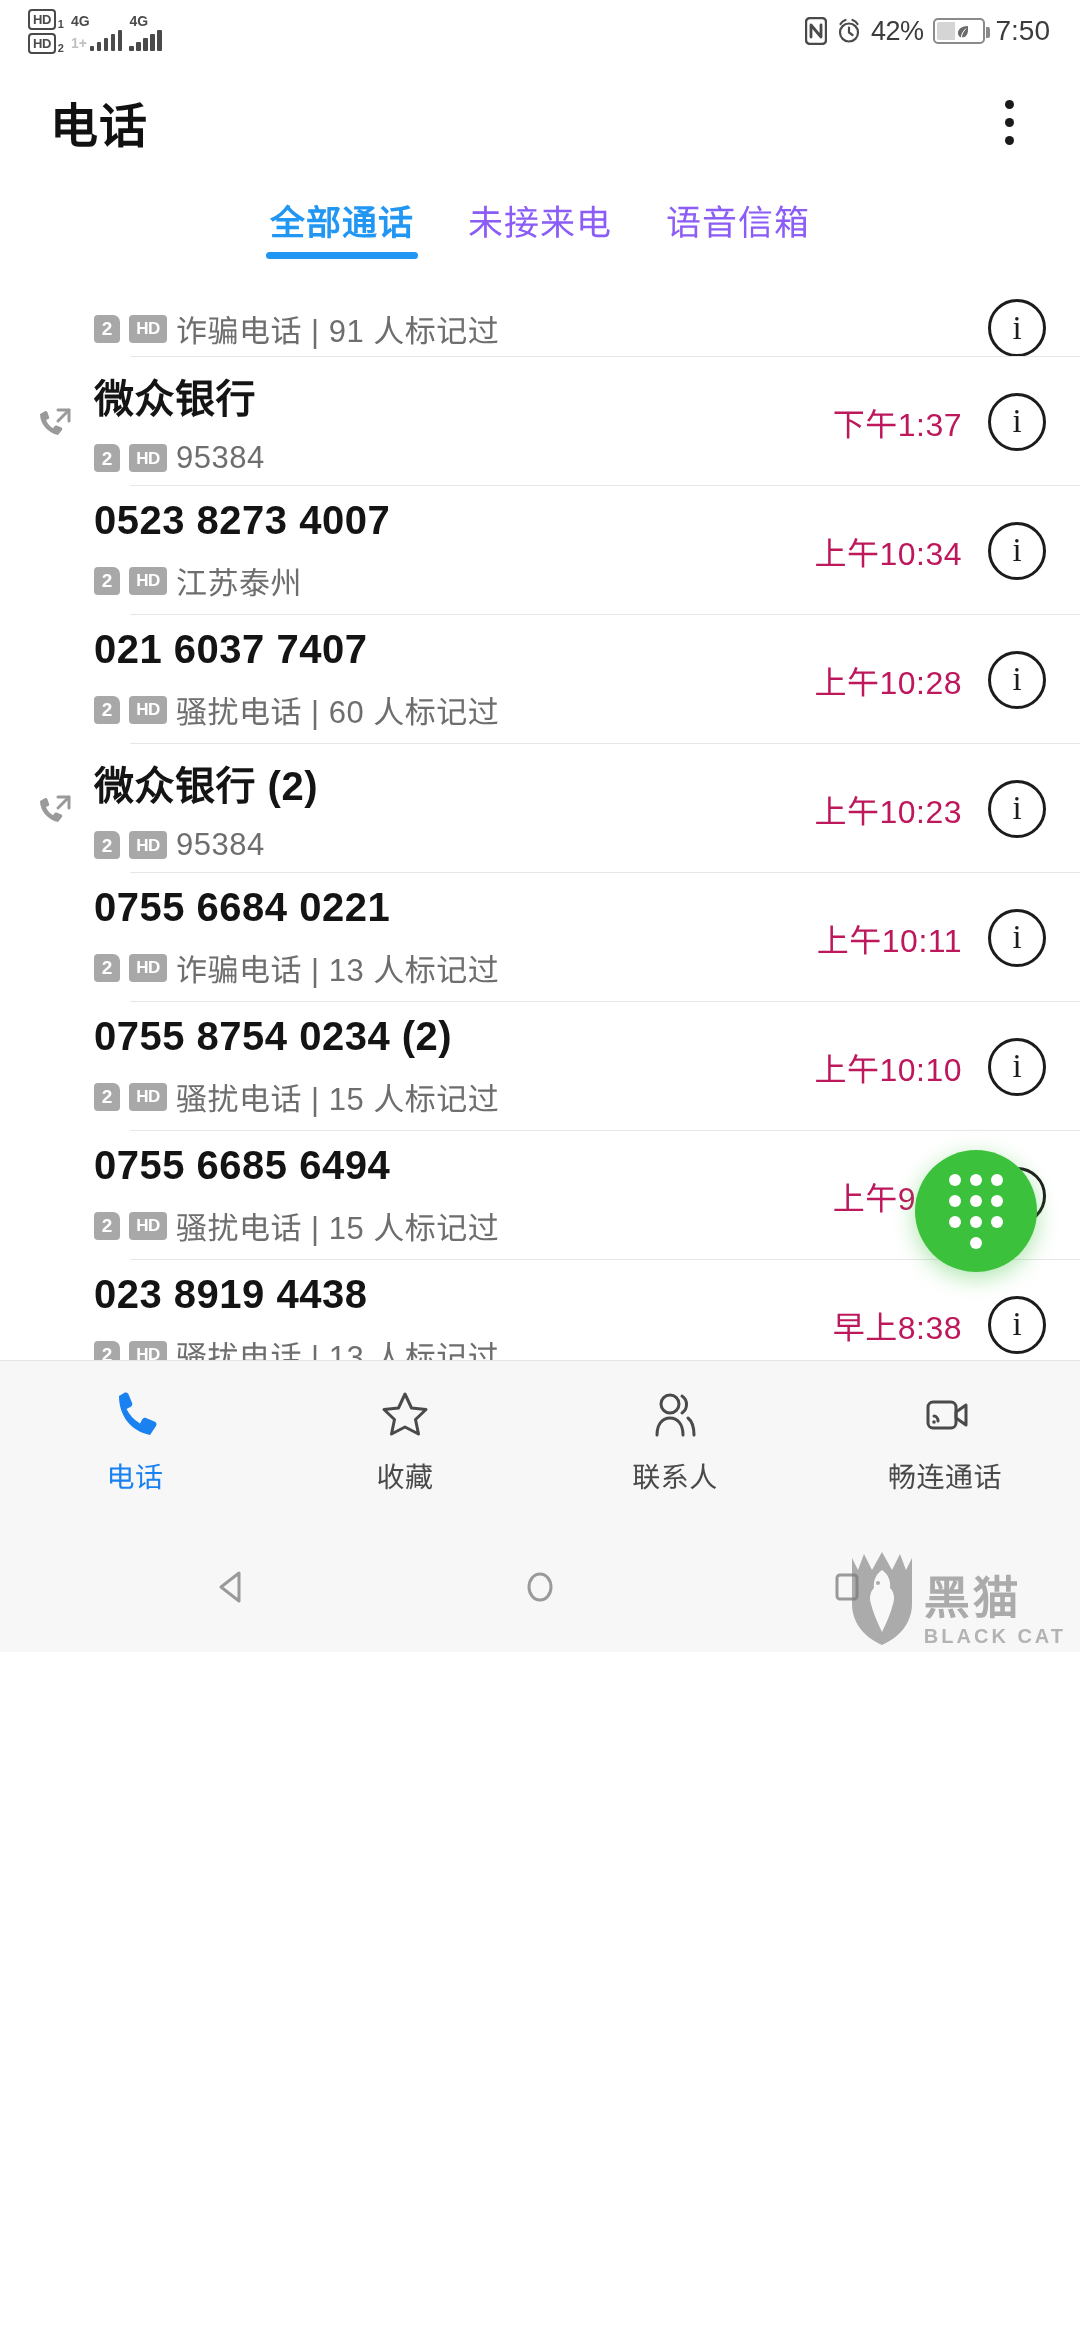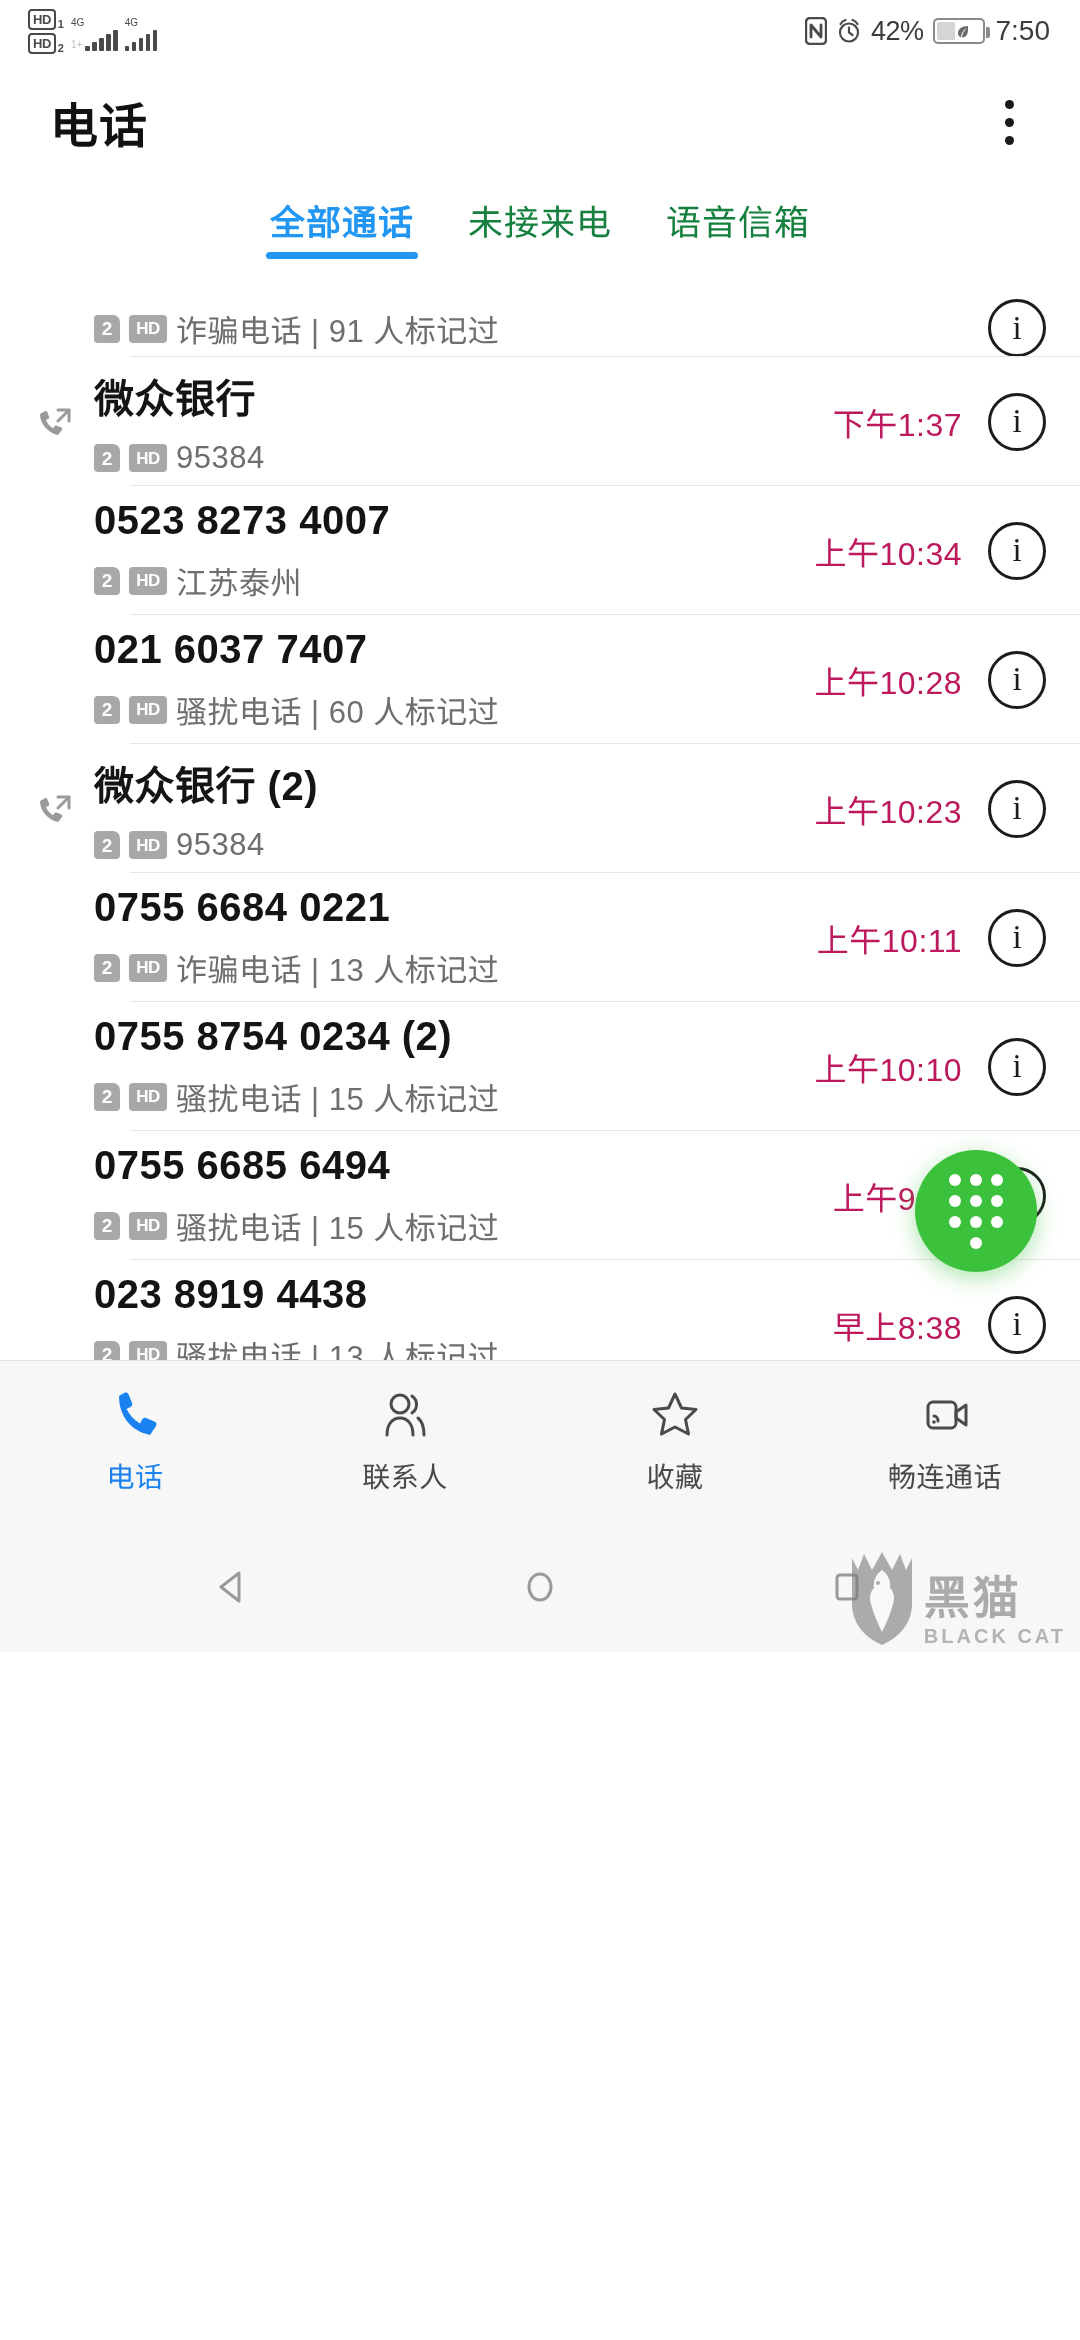--- a/index.html
+++ b/index.html
@@ -23,21 +23,21 @@
   .sb-left { display:flex; align-items:center; gap:7px; }
   .hd-stack { display:flex; flex-direction:column; gap:3px; }
   .hd-row { display:flex; align-items:flex-end; gap:2px; }
   .hd-box {
     border:2.5px solid #4a4a4a; border-radius:4px;
     font-size:13px; font-weight:bold; line-height:1;
     padding:2px 3px; color:#4a4a4a; letter-spacing:-0.5px;
   }
   .sim-num { font-size:11px; font-weight:bold; color:#4a4a4a; line-height:1; }
   .sig-group { display:flex; flex-direction:column; align-items:flex-start; justify-content:flex-end; height:40px; }
-  .g4 { font-size:10px; font-weight:normal; color:#4a4a4a; line-height:1; margin-bottom:1px; }
+  .g4 { font-size:14px; font-weight:bold; color:#4a4a4a; line-height:1; margin-bottom:1px; }
   .g4.dim { color:#c0c0c0; }
   .bars { display:flex; align-items:flex-end; gap:2.5px; height:22px; }
   .bars i { display:block; width:4.5px; background:#4a4a4a; border-radius:1px; }
   .bars i:nth-child(1){height:5px;} .bars i:nth-child(2){height:9px;}
   .bars i:nth-child(3){height:13px;} .bars i:nth-child(4){height:17px;}
   .bars i:nth-child(5){height:21px;}
   .sig-inner { display:flex; align-items:flex-end; gap:3px; }
   .sb-right { display:flex; align-items:center; gap:9px; color:#4a4a4a; }
   .nfc-ico { width:22px; height:28px; }
   .alarm-ico { width:26px; height:26px; }
@@ -65,21 +65,21 @@
   .kebab { width:54px; height:54px; display:flex; flex-direction:column; align-items:center; justify-content:center; gap:9px; cursor:pointer; }
   .kebab span { display:block; width:9px; height:9px; border-radius:50%; background:#1a1a1a; }
 
   
   .tabs {
     flex:0 0 105px; height:105px;
     display:flex; align-items:flex-start; justify-content:center;
     gap:42px; padding-top:8px;text-align:right;
   }
   .tab { position:relative; padding:4px 6px 18px; cursor:pointer; }
-  .tab .tab-label { font-size:35px; color:#15803d; letter-spacing:1px; display:block; }
+  .tab .tab-label { font-size:35px; color:#8b5cf6; letter-spacing:1px; display:block; }
   .tab.active .tab-label { color:#2196f3; font-weight:bold; }
   .tab.active::after {
     content:""; position:absolute; left:2px; right:2px; bottom:4px;
     height:7px; border-radius:4px; background:#2196f3;
   }
 
   
   .call-list { flex:1 1 auto; overflow:hidden; position:relative; background:#fff; }
   .row {
     position:relative;
@@ -406,32 +406,32 @@
 
   <div class="bottom-nav">
     <div class="nav-item active">
       <svg viewBox="0 0 54 54">
         <path d="M11 8 C11 28 23 43 42 47 L48 38 C49 36.4 48.5 34.4 47 33.7 L38 30 C36.6 29.4 35 30 34.3 31.3 L32 35.5 C26 32 21.5 27 18.5 21 L22.8 18.8 C24.1 18.1 24.7 16.5 24.1 15.1 L20.4 6.1 C19.7 4.6 17.7 4 16.1 5 Z" fill="#1a82f0"></path>
       </svg>
       <span class="nav-label">电话</span>
     </div>
     <div class="nav-item">
       <svg viewBox="0 0 54 54">
+        <path d="M27 6 L33.5 20 L48 21.5 L37.5 31.5 L40.5 46 L27 39 L13.5 46 L16.5 31.5 L6 21.5 L20.5 20 Z" fill="none" stroke="#4a4a4a" stroke-width="3" stroke-linejoin="round"></path>
+      </svg>
+      <span class="nav-label">收藏</span>
+    </div>
+    <div class="nav-item">
+      <svg viewBox="0 0 54 54">
         <circle cx="22" cy="16" r="9" fill="none" stroke="#4a4a4a" stroke-width="3"></circle>
         <path d="M9 47 C9 36 14.5 30 22 30 C29.5 30 35 36 35 47" fill="none" stroke="#4a4a4a" stroke-width="3" stroke-linecap="round"></path>
         <path d="M34 8 C40 12 40 21 34 25" fill="none" stroke="#4a4a4a" stroke-width="3" stroke-linecap="round"></path>
         <path d="M40 30 C45 34 46 40 46 47" fill="none" stroke="#4a4a4a" stroke-width="3" stroke-linecap="round"></path>
       </svg>
       <span class="nav-label">联系人</span>
-    </div>
-    <div class="nav-item">
-      <svg viewBox="0 0 54 54">
-        <path d="M27 6 L33.5 20 L48 21.5 L37.5 31.5 L40.5 46 L27 39 L13.5 46 L16.5 31.5 L6 21.5 L20.5 20 Z" fill="none" stroke="#4a4a4a" stroke-width="3" stroke-linejoin="round"></path>
-      </svg>
-      <span class="nav-label">收藏</span>
     </div>
     <div class="nav-item">
       <svg viewBox="0 0 54 54">
         <rect x="10" y="14" width="28" height="26" rx="5" fill="none" stroke="#4a4a4a" stroke-width="3"></rect>
         <path d="M38 24 L48 17 L48 37 L38 30 Z" fill="none" stroke="#4a4a4a" stroke-width="3" stroke-linejoin="round"></path>
         <path d="M16 28 C18 28 20 30 20 33" fill="none" stroke="#4a4a4a" stroke-width="3" stroke-linecap="round"></path>
         <circle cx="16" cy="34" r="1.8" fill="#4a4a4a"></circle>
       </svg>
       <span class="nav-label">畅连通话</span>
     </div>

